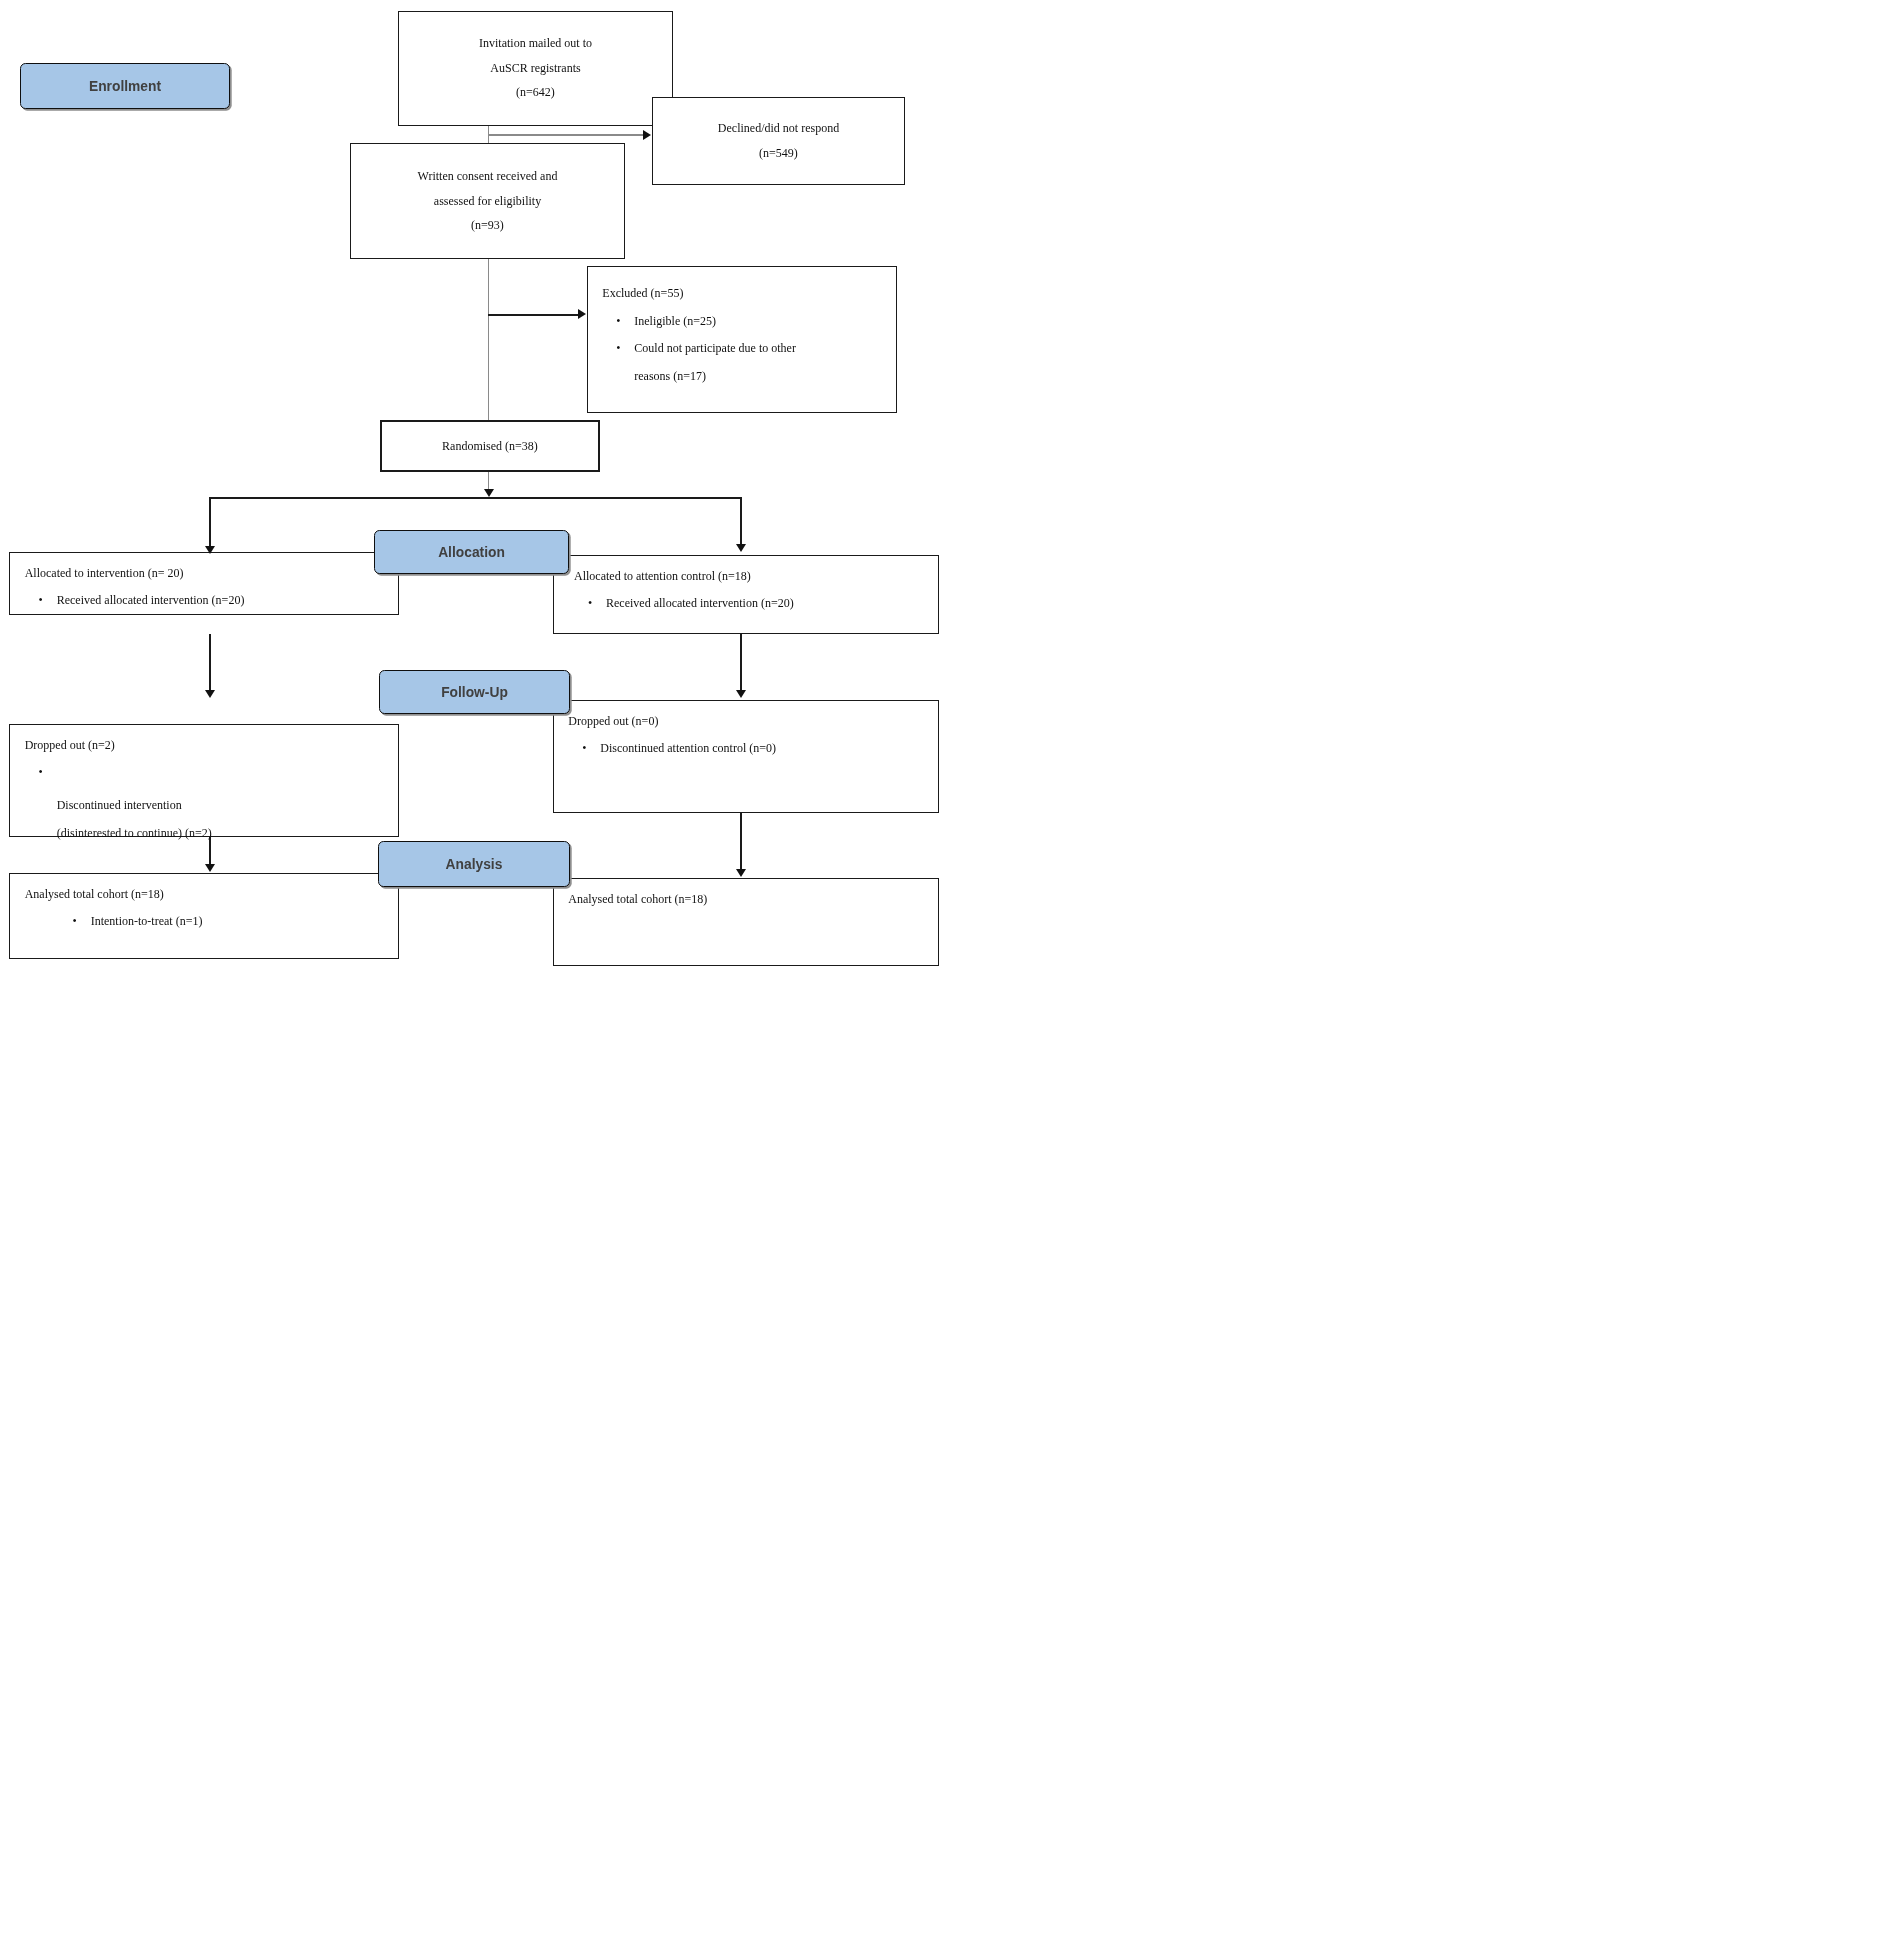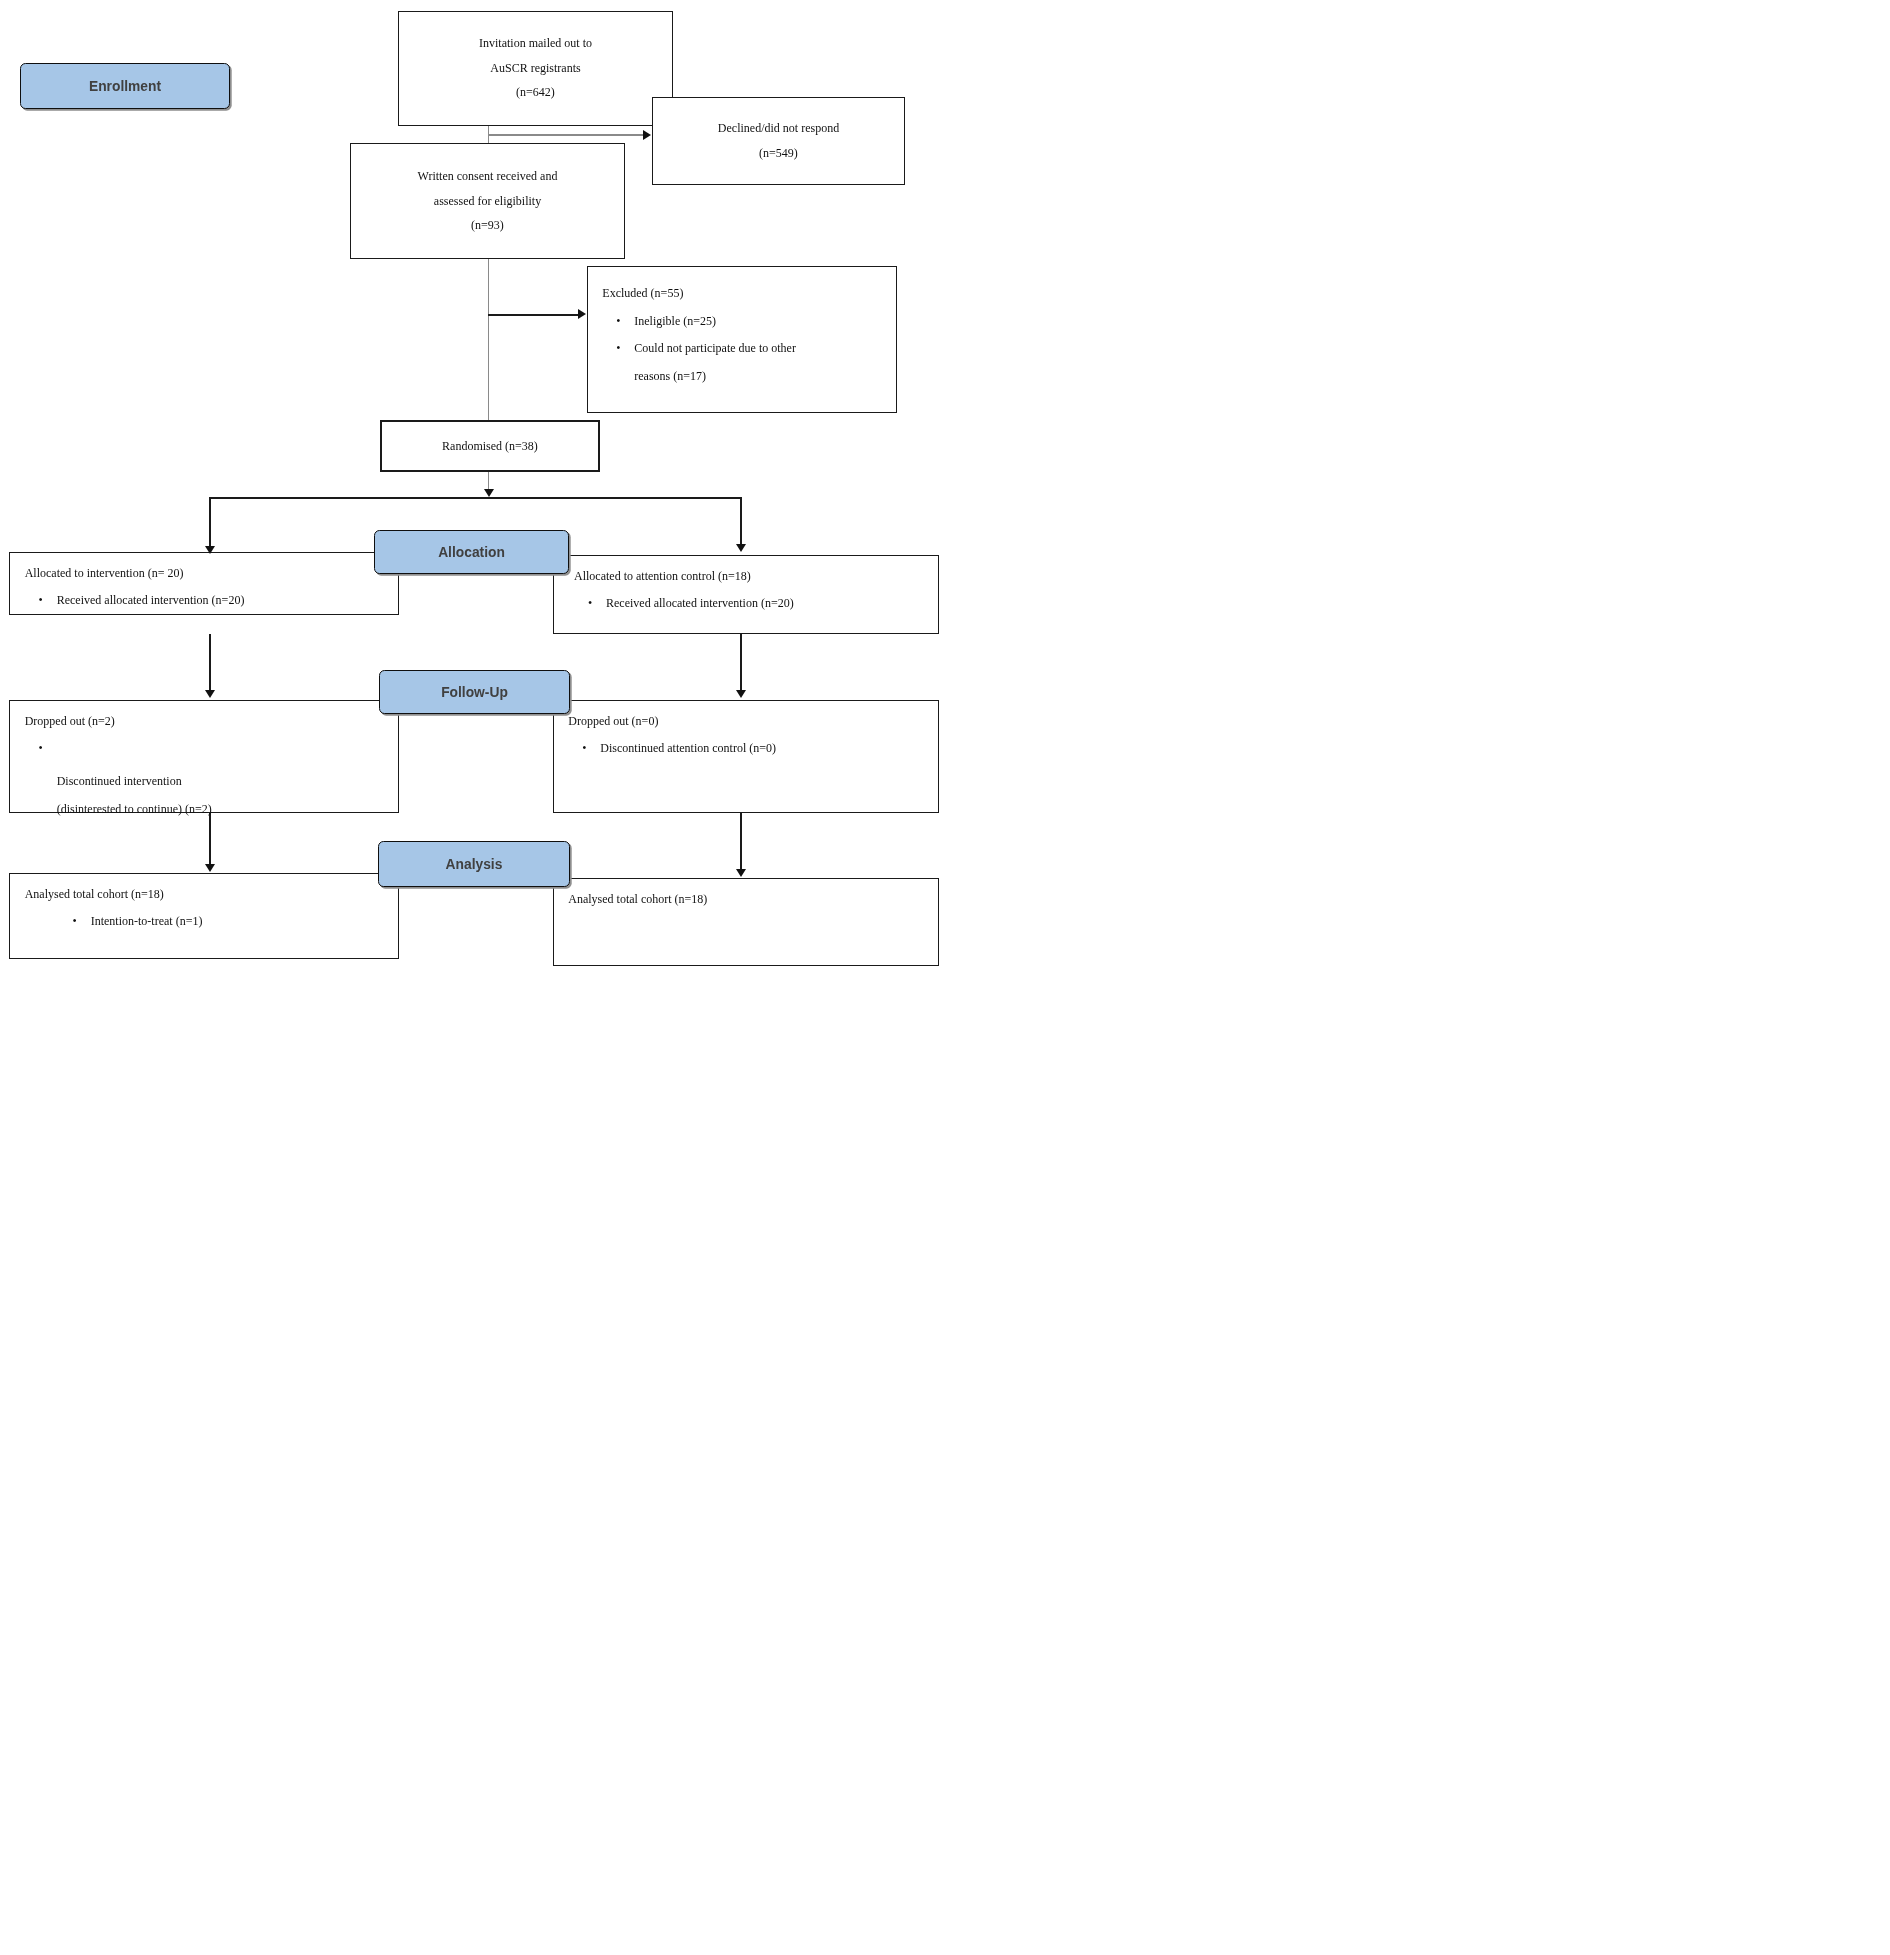--- a/index.html
+++ b/index.html
@@ -164,21 +164,21 @@
   </div>
 
   <div class="box list-box" style="left:553px;top:555px;width:386px;height:79px;padding-left:20px;">
     <div>Allocated to attention control (n=18)</div>
     <div class="bullet-row">
       <span class="bullet">•</span>
       <span class="bullet-text">Received allocated intervention (n=20)</span>
     </div>
   </div>
 
-  <div class="box list-box" style="left:9.4px;top:700px;width:390px;height:113px;">
+  <div class="box list-box" style="left:9.4px;top:724px;width:390px;height:113px;">
     <div>Dropped out (n=2)</div>
     <div class="bullet-row">
       <span class="bullet">•</span>
       <span class="bullet-text wrap-340">Discontinued intervention (disinterested to continue) (n=2)</span>
     </div>
   </div>
 
   <div class="box list-box" style="left:553px;top:700px;width:386px;height:113px;">
     <div>Dropped out (n=0)</div>
     <div class="bullet-row">

